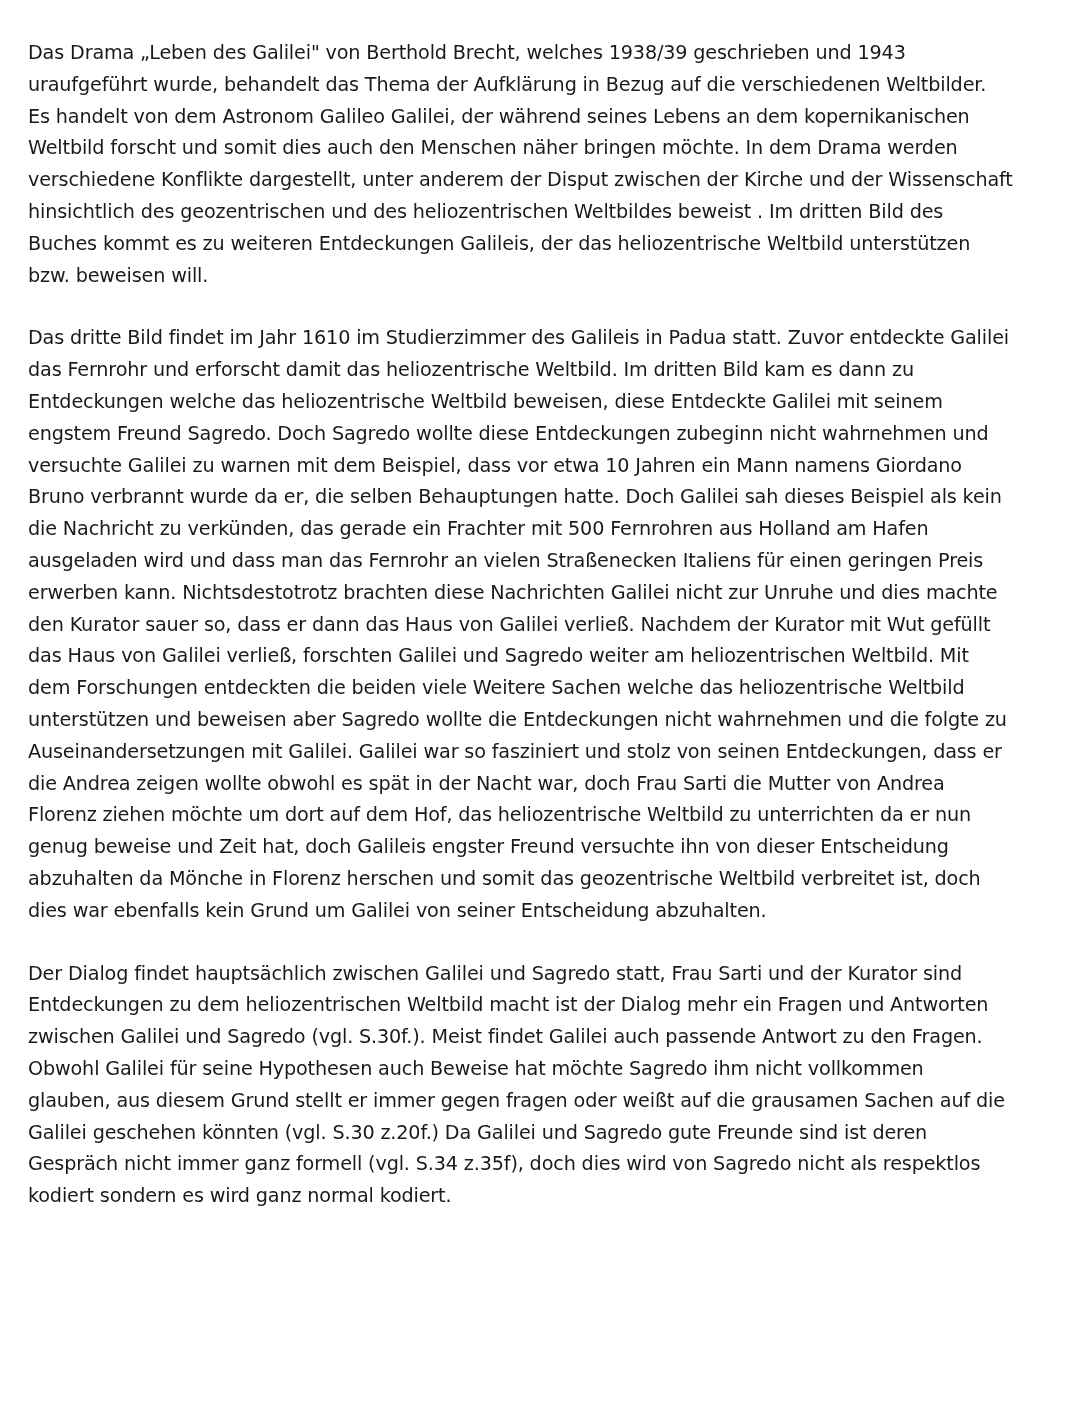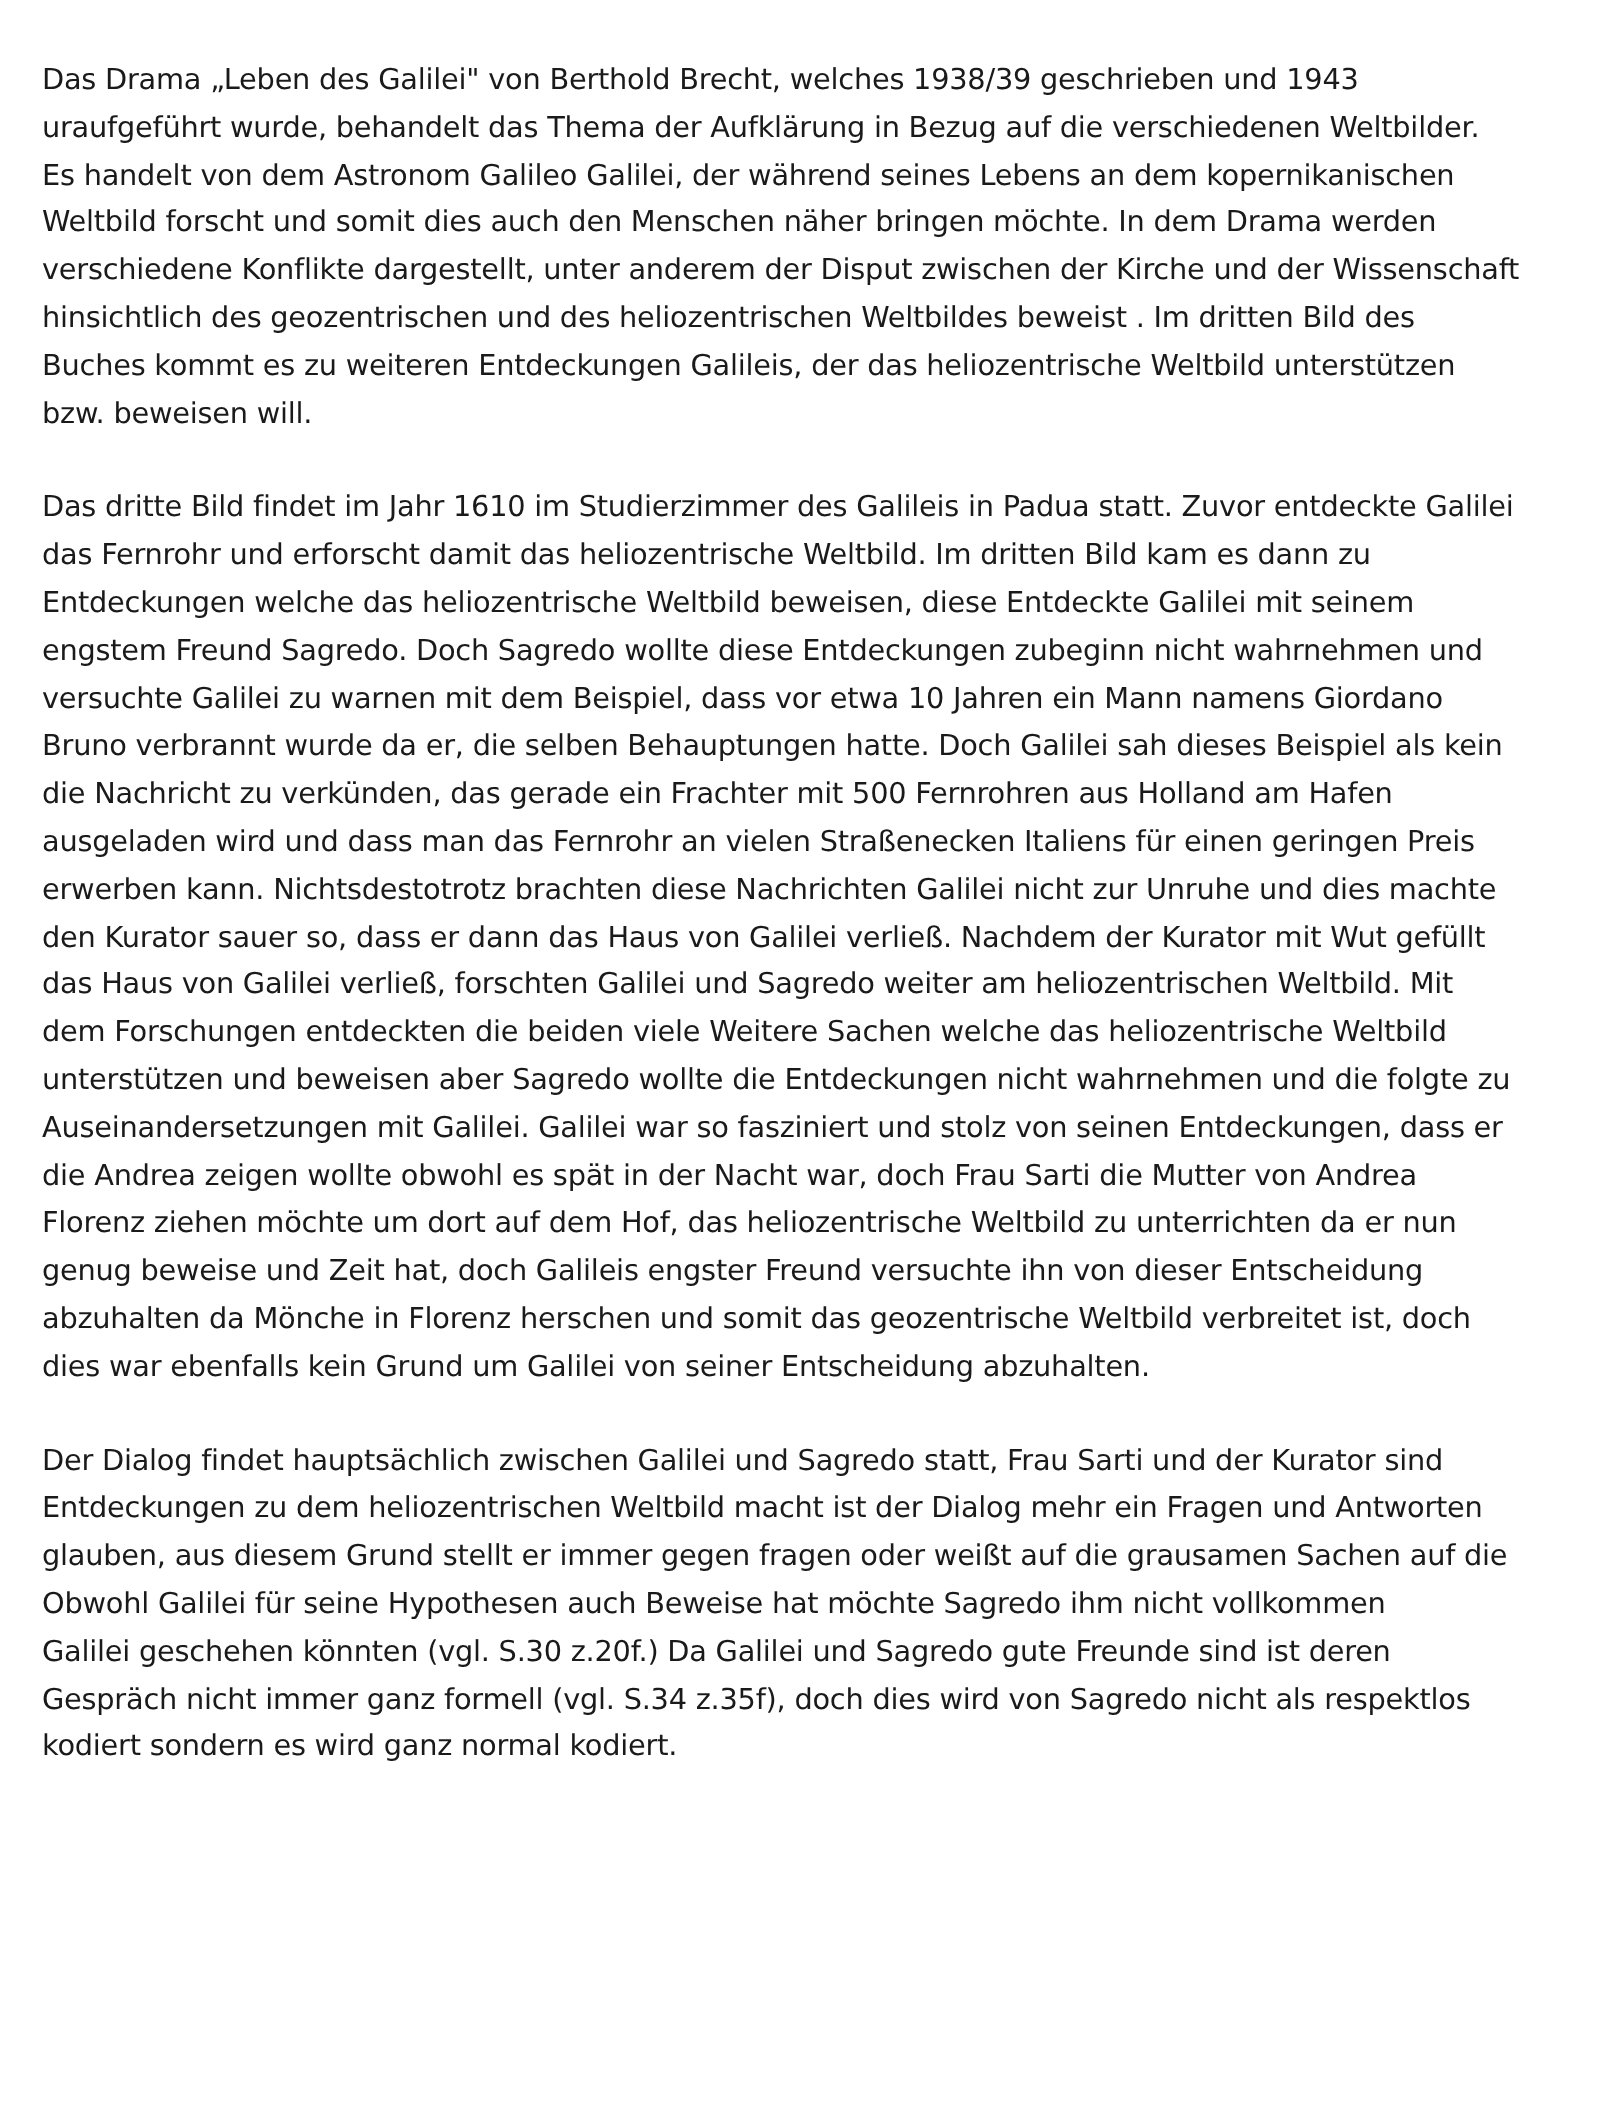--- a/index.html
+++ b/index.html
@@ -66,20 +66,21 @@
     <span class="line">die Andrea zeigen wollte obwohl es spät in der Nacht war, doch Frau Sarti die Mutter von Andrea</span>
     <span class="line">Florenz ziehen möchte um dort auf dem Hof, das heliozentrische Weltbild zu unterrichten da er nun</span>
     <span class="line">genug beweise und Zeit hat, doch Galileis engster Freund versuchte ihn von dieser Entscheidung</span>
     <span class="line">abzuhalten da Mönche in Florenz herschen und somit das geozentrische Weltbild verbreitet ist, doch</span>
     <span class="line">dies war ebenfalls kein Grund um Galilei von seiner Entscheidung abzuhalten.</span>
   </p>
 
   <p class="para">
     <span class="line">Der Dialog findet hauptsächlich zwischen Galilei und Sagredo statt, Frau Sarti und der Kurator sind</span>
     <span class="line">Entdeckungen zu dem heliozentrischen Weltbild macht ist der Dialog mehr ein Fragen und Antworten</span>
+    <span class="line">zwischen Galilei und Sagredo (vgl. S.30f.). Meist findet Galilei auch passende Antwort zu den Fragen.</span>
+    <span class="line">Obwohl Galilei für seine Hypothesen auch Beweise hat möchte Sagredo ihm nicht vollkommen</span>
     <span class="line">glauben, aus diesem Grund stellt er immer gegen fragen oder weißt auf die grausamen Sachen auf die</span>
-    <span class="line">Obwohl Galilei für seine Hypothesen auch Beweise hat möchte Sagredo ihm nicht vollkommen</span>
     <span class="line">Galilei geschehen könnten (vgl. S.30 z.20f.) Da Galilei und Sagredo  gute Freunde sind ist deren</span>
     <span class="line">Gespräch nicht immer ganz formell (vgl. S.34 z.35f), doch dies wird von Sagredo nicht als respektlos</span>
     <span class="line">kodiert sondern es wird ganz normal kodiert.</span>
   </p>
 
 </div>
 
 </body></html>

